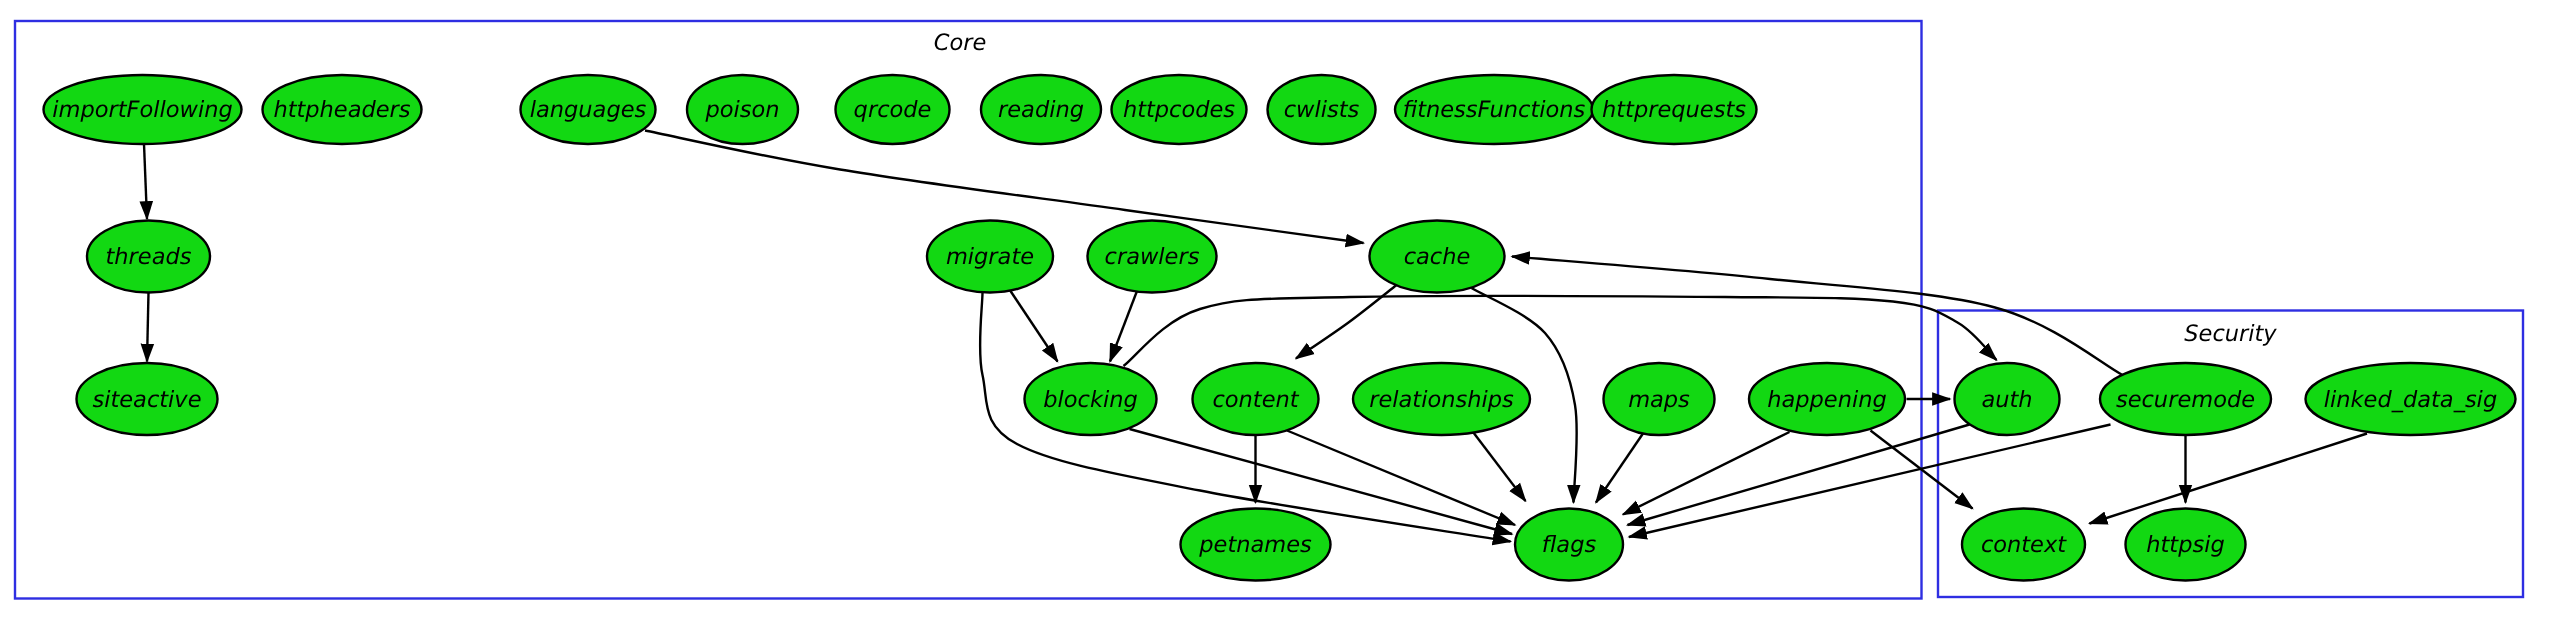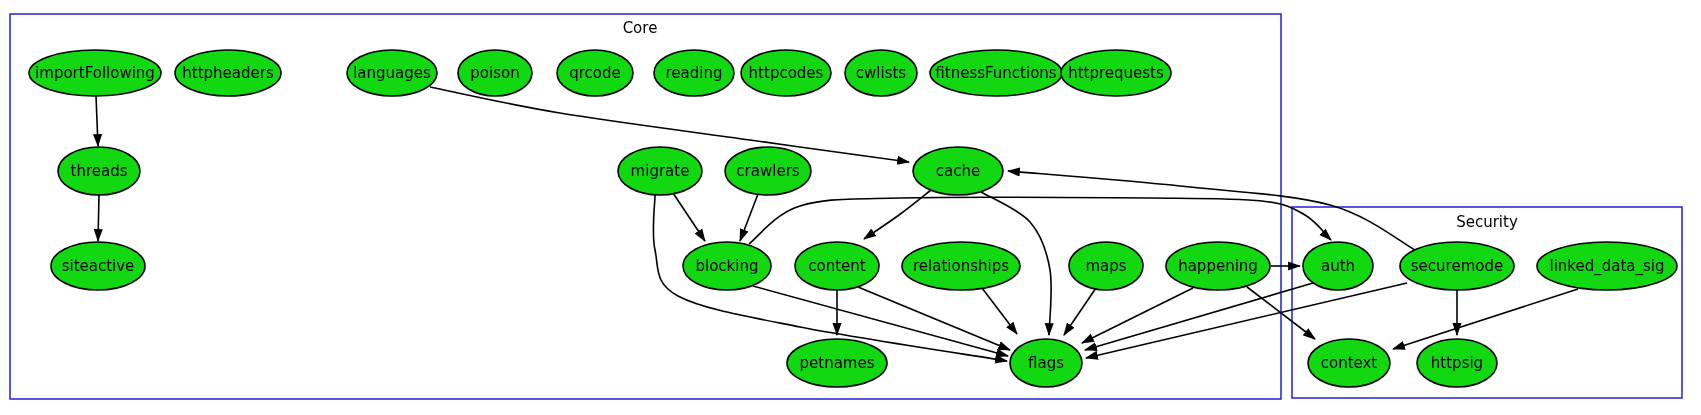--- a/index.html
+++ b/index.html
@@ -1,16 +1,16 @@
 <!DOCTYPE html>
 <html><head>
 <meta charset="utf-8">
 <style>
   html,body{margin:0;padding:0;background:#ffffff;}
-  .stage{width:1701px;height:415px;position:relative;background:#ffffff;overflow:hidden;}
+  .stage{width:1701px;height:415px;position:relative;background:#ffffff;overflow:hidden;font-style:italic;}
   svg text{font-family:"DejaVu Sans","Liberation Sans",sans-serif;}
 </style>
 </head>
 <body>
 
 <div class="stage">
   <svg id="graph" width="1701" height="415" viewBox="0 0 1701 415" xmlns="http://www.w3.org/2000/svg">
     <defs>
       <marker id="arrow" markerUnits="userSpaceOnUse" viewBox="0 0 12 10" refX="11" refY="5" markerWidth="13" markerHeight="11" orient="auto">
         <path d="M0,0.8 L12,5 L0,9.2 Z" fill="#000000"></path>

